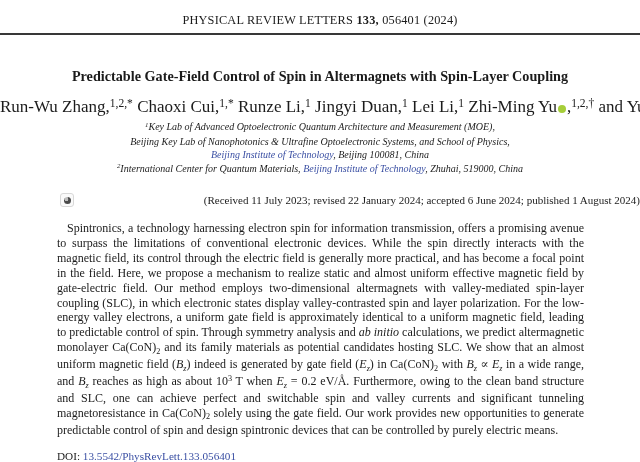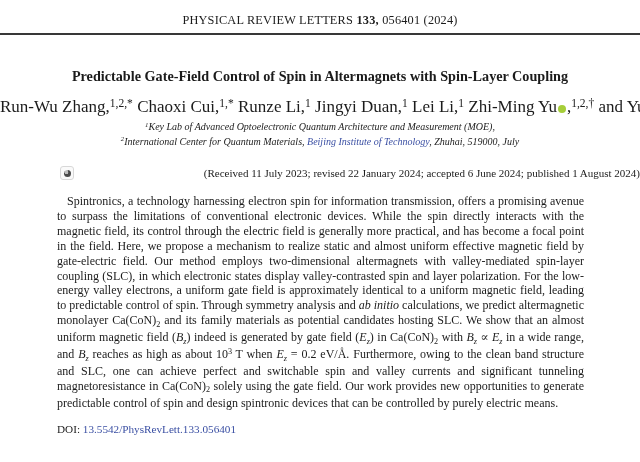--- a/index.html
+++ b/index.html
@@ -117,21 +117,23 @@
     <span>PHYSICAL REVIEW LETTERS</span><span class="vol">133,</span><span class="issue">056401 (2024)</span>
   </div>
   <div class="rule"></div>
 
   <div class="title">Predictable Gate-Field Control of Spin in Altermagnets with Spin-Layer Coupling</div>
 
   <div class="authors"><span>Run-Wu Zhang,</span><span class="sup">1,2,*</span><span> Chaoxi Cui,</span><span class="sup">1,*</span><span> Runze Li,</span><span class="sup">1</span><span> Jingyi Duan,</span><span class="sup">1</span><span> Lei Li,</span><span class="sup">1</span><span> Zhi-Ming Yu</span><span class="orcid"></span><span>,</span><span class="sup">1,2,†</span><span> and Yugui Yao</span><span class="sup">1,2,‡</span></div>
 
   <div class="affils">
     <div><span class="sup">1</span><span>Key Lab of Advanced Optoelectronic Quantum Architecture and Measurement (MOE),</span></div>
-    <div><span class="sup">2</span><span>International Center for Quantum Materials, </span><span class="link">Beijing Institute of Technology</span><span>, Zhuhai, 519000, July</span></div>
+    <div><span>Beijing Key Lab of Nanophotonics &amp; Ultrafine Optoelectronic Systems, and School of Physics,</span></div>
+    <div><span class="link">Beijing Institute of Technology</span><span>, Beijing 100081, China</span></div>
+    <div><span class="sup">2</span><span>International Center for Quantum Materials, </span><span class="link">Beijing Institute of Technology</span><span>, Zhuhai, 519000, China</span></div>
   </div>
 
   <div class="received">
     <span class="crossmark">
         <span class="cm-dot"></span>
       </span>
     <span>(Received 11 July 2023; revised 22 January 2024; accepted 6 June 2024; published 1 August 2024)</span>
   </div>
 
   <div class="abstract"><span>Spintronics, a technology harnessing electron spin for information transmission, offers a promising avenue to surpass the limitations of conventional electronic devices. While the spin directly interacts with the magnetic field, its control through the electric field is generally more practical, and has become a focal point in the field. Here, we propose a mechanism to realize static and almost uniform effective magnetic field by gate-electric field. Our method employs two-dimensional altermagnets with valley-mediated spin-layer coupling (SLC), in which electronic states display valley-contrasted spin and layer polarization. For the low-energy valley electrons, a uniform gate field is approximately identical to a uniform magnetic field, leading to predictable control of spin. Through symmetry analysis and </span><span class="i">ab initio</span><span> calculations, we predict altermagnetic monolayer Ca(CoN)</span><span class="sub">2</span><span> and its family materials as potential candidates hosting SLC. We show that an almost uniform magnetic field (</span><span class="i">B</span><span class="isub">z</span><span>) indeed is generated by gate field (</span><span class="i">E</span><span class="isub">z</span><span>) in Ca(CoN)</span><span class="sub">2</span><span> with </span><span class="i">B</span><span class="isub">z</span><span> ∝ </span><span class="i">E</span><span class="isub">z</span><span> in a wide range, and </span><span class="i">B</span><span class="isub">z</span><span> reaches as high as about 10</span><span class="sup">3</span><span> T when </span><span class="i">E</span><span class="isub">z</span><span> = 0.2 eV/Å. Furthermore, owing to the clean band structure and SLC, one can achieve perfect and switchable spin and valley currents and significant tunneling magnetoresistance in Ca(CoN)</span><span class="sub">2</span><span> solely using the gate field. Our work provides new opportunities to generate predictable control of spin and design spintronic devices that can be controlled by purely electric means.</span></div>

